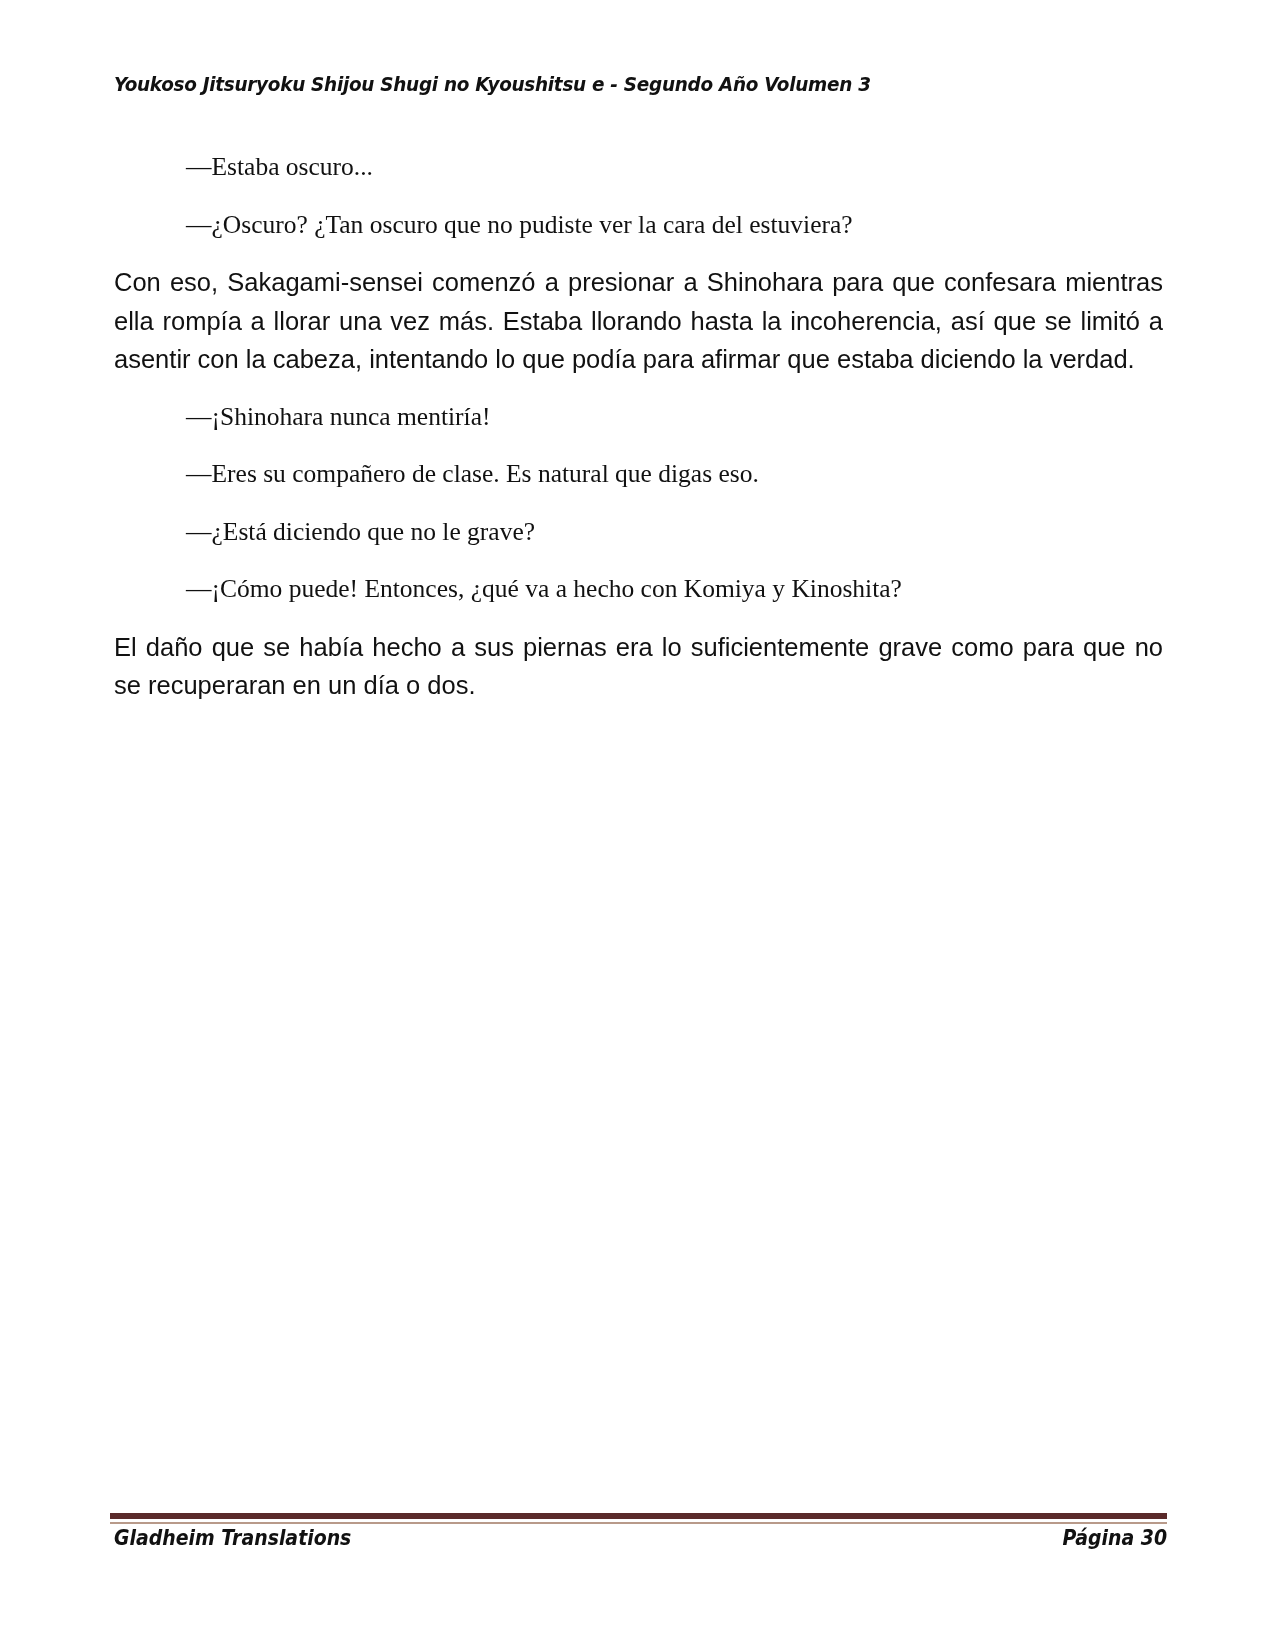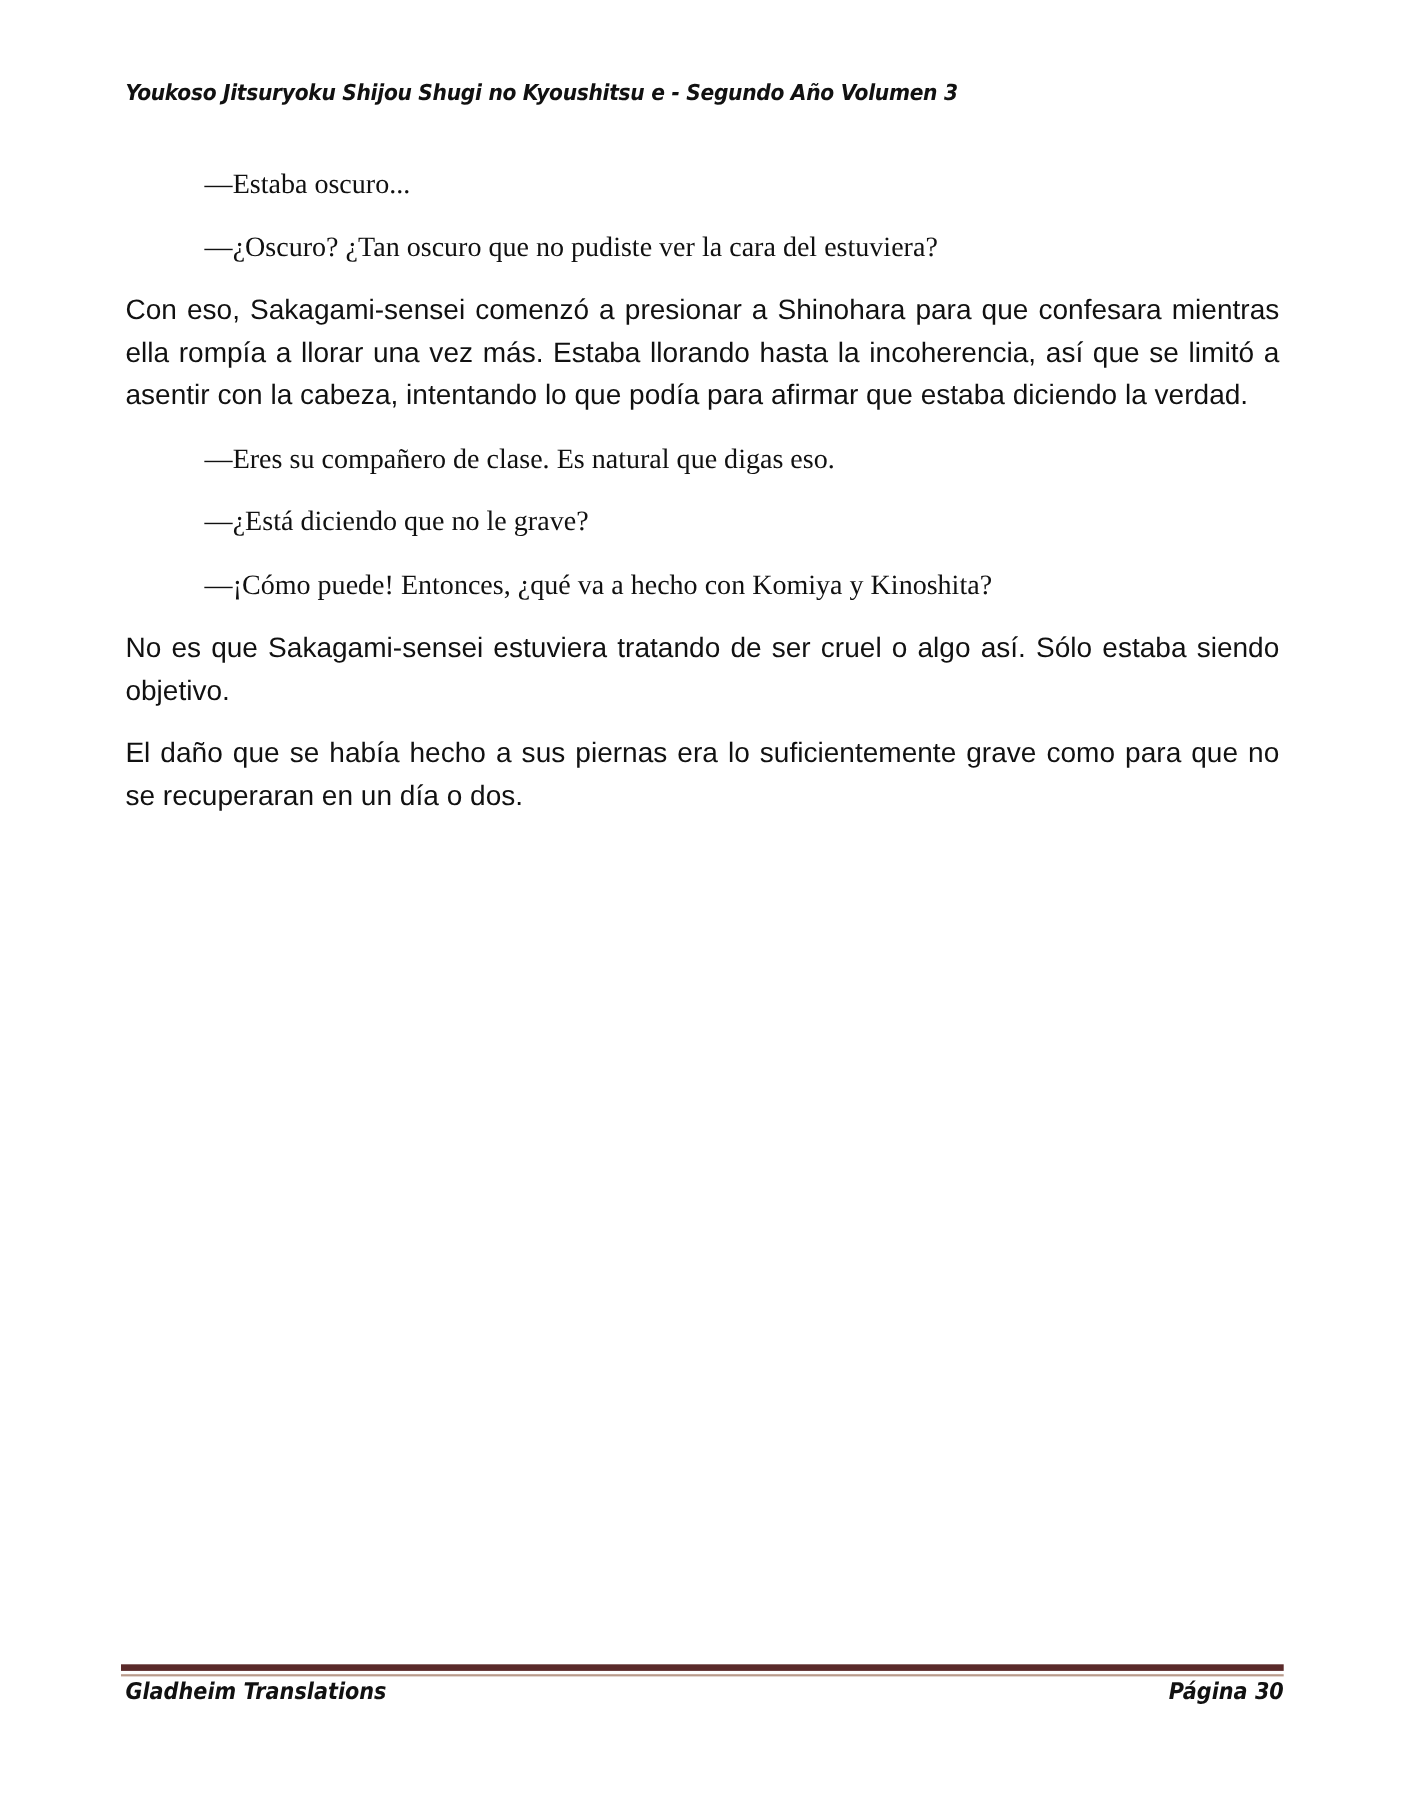--- a/index.html
+++ b/index.html
@@ -16,23 +16,23 @@
 </style>
 </head>
 <body>
 
 <div class="header">Youkoso Jitsuryoku Shijou Shugi no Kyoushitsu e - Segundo Año Volumen 3</div>
 
 <div class="content">
   <p class="p indent">—Estaba oscuro...</p>
   <p class="p indent">—¿Oscuro? ¿Tan oscuro que no pudiste ver la cara del estuviera?</p>
   <p class="p">Con eso, Sakagami-sensei comenzó a presionar a Shinohara para que confesara mientras ella rompía a llorar una vez más. Estaba llorando hasta la incoherencia, así que se limitó a asentir con la cabeza, intentando lo que podía para afirmar que estaba diciendo la verdad.</p>
+  <p class="p indent">—¡Shinohara nunca mentiría!</p>
   <p class="p indent">—Eres su compañero de clase. Es natural que digas eso.</p>
   <p class="p indent">—¿Está diciendo que no le grave?</p>
   <p class="p indent">—¡Cómo puede! Entonces, ¿qué va a hecho con Komiya y Kinoshita?</p>
-  <p class="p">No es que Sakagami-sensei estuviera tratando de ser cruel o algo así. Sólo estaba siendo objetivo.</p>
   <p class="p">El daño que se había hecho a sus piernas era lo suficientemente grave como para que no se recuperaran en un día o dos.</p>
 </div>
 
 <div class="rule-thick"></div>
 <div class="rule-thin"></div>
 <div class="footer-left">Gladheim Translations</div>
 <div class="footer-right">Página 30</div>
 
 </body></html>

